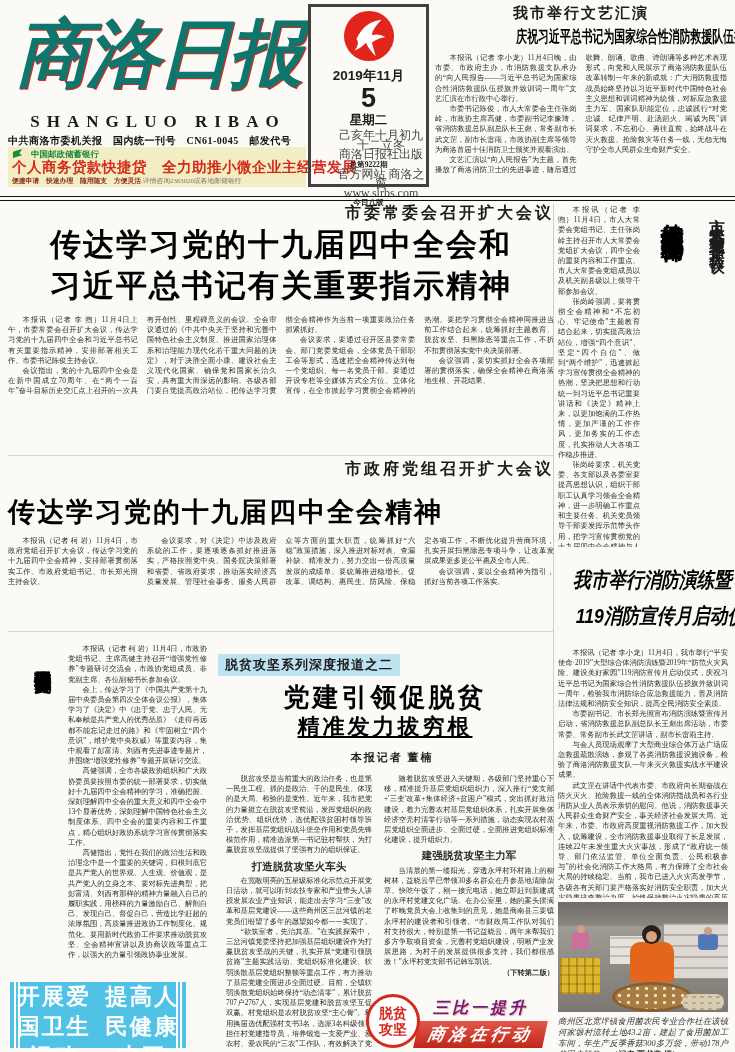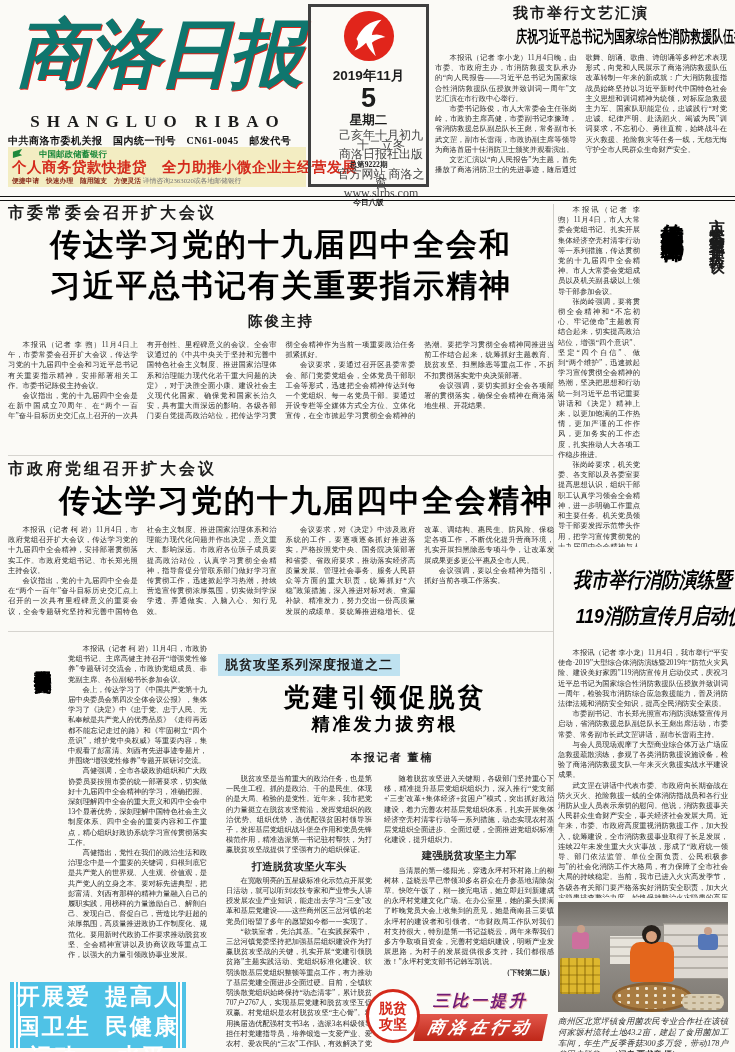--- a/index.html
+++ b/index.html
@@ -10,21 +10,21 @@
   .bt{font-size:7.3px;line-height:10.2px;color:#2b2b2b;text-align:justify;overflow:hidden;}
   .bt p{margin:0;text-indent:2em;}
   
   .brand{left:10px;top:2px;width:296px;height:108px;text-align:center;
          font-weight:900;font-size:74px;line-height:104px;color:#0f766e;letter-spacing:-3px;
          font-family:"Liberation Serif",serif;text-shadow:1px 1px 0 #e1251b;font-style:italic;}
   .pinyin{left:10px;top:112px;width:296px;text-align:center;font-weight:bold;font-size:17px;
           letter-spacing:7px;font-family:"Liberation Serif",serif;}
   .orgline{left:8px;top:134px;width:300px;font-size:10px;font-weight:bold;color:#111;letter-spacing:0.5px;}
   .adstrip{left:8px;top:147px;width:298px;height:40px;background:#f3edc2;padding:1px 4px;box-sizing:border-box;}
-  .adbank{font-size:8.5px;color:#1e8a3c;font-weight:bold;line-height:10px;display:flex;align-items:center;gap:16px;}
+  .adbank{font-size:8.5px;color:#1e8a3c;font-weight:bold;line-height:10px;display:flex;align-items:center;gap:8px;}
   .adslogan{font-size:14.5px;font-weight:900;color:#d42a1c;line-height:17px;letter-spacing:0.5px;
             font-family:"Liberation Sans",sans-serif;white-space:nowrap;}
   .adsub{font-size:6.8px;color:#8a2f1e;font-weight:bold;line-height:9px;}
   .adsub .gray{color:#777;font-weight:normal;}
   .datebox{left:308px;top:4px;width:121px;height:183px;border:3px solid #404040;box-sizing:border-box;
            text-align:center;padding-top:3px;}
   .datebox .ym{font-size:13.5px;font-weight:900;font-family:"Liberation Sans",sans-serif;margin-top:1px;}
   .datebox .day{font-size:27px;font-weight:900;font-family:"Liberation Sans",sans-serif;line-height:27px;}
   .datebox .wk{font-size:12.5px;font-weight:900;font-family:"Liberation Sans",sans-serif;margin-bottom:2px;}
   .datebox .sm{font-size:12px;color:#444;line-height:9.5px;padding-left:25px;}
@@ -32,44 +32,44 @@
   
   .toparticle{left:435px;top:2px;width:292px;height:192px;}
   .top-kicker{text-align:center;font-size:15px;font-weight:bold;letter-spacing:2px;margin-top:2px;}
   .top-headline{text-align:center;white-space:nowrap;margin-top:3px;}
   .top-headline span{display:inline-block;font-size:16.5px;transform:scaleX(.66);transform-origin:center;
                      letter-spacing:0px;}
   .top-body{margin-top:5px;height:140px;column-count:2;column-gap:9px;}
   .rule2{left:0;top:196px;width:735px;height:3px;border-top:1.6px solid #111;border-bottom:0.8px solid #111;}
   
   .a1{left:8px;top:203px;width:546px;}
-  .kicker-c{text-align:left;font-size:16px;font-weight:bold;letter-spacing:3px;}
+  .kicker-c{text-align:right;font-size:16px;font-weight:bold;letter-spacing:3px;}
   .a1 .h{line-height:41px;font-size:31px;text-align:center;letter-spacing:2px;}
   .a1 .by{text-align:center;font-size:14.5px;font-weight:bold;margin-top:6px;letter-spacing:2px;}
   .a1 .bd{margin-top:9px;height:102px;column-count:4;column-gap:9px;}
   
   .rd-body{left:558px;top:205px;width:82px;height:342px;}
   .v-headline{writing-mode:vertical-rl;text-orientation:upright;font-size:23px;letter-spacing:1px;
               line-height:1.1;}
   .rd-h{left:646px;top:206px;height:342px;width:52px;text-align:center;}
   .rd-k{left:701px;top:206px;height:276px;width:26px;writing-mode:vertical-rl;text-orientation:upright;
         font-size:15.5px;font-weight:bold;letter-spacing:3px;font-family:"Liberation Serif",serif;}
   
   .a2{left:8px;top:459px;width:546px;}
-  .a2 .h{font-size:31px;line-height:34px;text-align:right;letter-spacing:2px;margin-top:4px;}
+  .a2 .h{font-size:27px;line-height:34px;text-align:left;letter-spacing:2px;margin-top:15px;}
   .a2 .bd{margin-top:7px;height:96px;column-count:4;column-gap:9px;}
   
   .zx-h{left:21px;top:648px;height:314px;width:42px;text-align:center;}
   .zx-h .v-headline{font-size:17px;letter-spacing:0.3px;}
   .zx-body{left:68px;top:644px;width:139px;height:336px;}
   
   .dj-kicker{left:218px;top:654px;background:#bfe2f0;padding:2px 7px;font-size:13px;font-weight:bold;
              letter-spacing:1px;color:#1c1c1c;}
   .dj-h1{left:215px;top:680px;width:340px;text-align:center;font-size:26px;letter-spacing:3px;}
-  .dj-h2{left:215px;top:712px;width:340px;text-align:center;font-size:18px;letter-spacing:3px;}
+  .dj-h2{left:215px;top:712px;width:340px;text-align:center;font-size:22px;letter-spacing:3px;text-decoration:underline;}
   .dj-by{left:222px;top:750px;width:340px;text-align:center;font-size:11px;font-weight:bold;letter-spacing:2px;}
   .dj-c1{left:226px;top:774px;width:146px;height:274px;}
   .dj-c2{left:384px;top:774px;width:170px;height:202px;}
   .subhead{font-weight:bold;text-indent:0!important;text-align:center;font-size:10.5px;margin:5px 0!important;
            font-family:"Liberation Sans",sans-serif;}
   .jump{text-align:right;font-weight:bold;text-indent:0!important;}
   
   .xf-h{left:558px;top:562px;width:170px;text-align:center;}
   .xf-h .l{display:inline-block;font-size:21px;font-style:italic;transform:scaleX(.84);line-height:36px;white-space:nowrap;}
   .xf-body{left:558px;top:648px;width:170px;height:250px;}
@@ -99,21 +99,21 @@
   .caption{left:558px;top:1016px;width:170px;font-size:8.3px;line-height:11px;color:#333;
            font-style:italic;text-align:justify;}
   .caption .credit{font-weight:bold;font-style:normal;}
   
   .slogan{left:10px;top:982px;width:176px;height:66px;background:#4fc2e6;display:flex;flex-direction:row;
           justify-content:center;text-align:center;color:#fff;font-size:22.5px;font-weight:700;
           letter-spacing:2px;line-height:30px;font-family:"Liberation Sans",sans-serif;}
   .slogan::before{content:"";position:absolute;left:4px;top:0;width:2px;height:100%;background:#fff;box-shadow:4px 0 0 #fff;}
   .slogan::after{content:"";position:absolute;right:4px;top:0;width:2px;height:100%;background:#fff;box-shadow:-4px 0 0 #fff;}
   
-  .banner{left:366px;top:984px;width:192px;height:64px;display:flex;align-items:center;}
+  .banner{left:366px;top:984px;width:192px;height:64px;display:flex;align-items:flex-end;}
   .b-circle{width:54px;height:54px;border-radius:50%;border:3px solid #d42a1c;background:#fff;box-sizing:border-box;
             display:flex;flex-direction:column;align-items:center;justify-content:center;color:#d42a1c;
             font-weight:900;font-size:14px;line-height:16px;font-family:"Liberation Sans",sans-serif;z-index:2;}
   .b-right{margin-left:-4px;display:flex;flex-direction:column;align-items:center;}
   .b-main{color:#701a75;font-weight:900;font-size:16px;letter-spacing:3px;font-style:italic;
           font-family:"Liberation Sans",sans-serif;text-shadow:1px 1px 0 #f2b3aa;white-space:nowrap;}
   .b-bar{margin-top:2px;background:linear-gradient(180deg,#e2574b,#bf2718);transform:skewX(-12deg);
          padding:2px 12px;color:#fff;font-weight:900;font-size:17px;letter-spacing:4px;font-style:italic;
          font-family:"Liberation Sans",sans-serif;white-space:nowrap;}
   
@@ -169,48 +169,46 @@
       <p>文艺汇演以“向人民报告”为主题，首先播放了商洛消防卫士的先进事迹，随后通过歌舞、朗诵、歌曲、诗朗诵等多种艺术表现形式，向党和人民展示了商洛消防救援队伍改革转制一年来的新成就：广大消防救援指战员始终坚持以习近平新时代中国特色社会主义思想和训词精神为统领，对标应急救援主力军、国家队职能定位，忠诚践行“对党忠诚、纪律严明、赴汤蹈火、竭诚为民”训词要求，不忘初心、勇往直前，始终战斗在灭火救援、抢险救灾等任务一线，无怨无悔守护全市人民群众生命财产安全。</p>
     </div>
   </div>
 
   <div class="abs rule2"></div>
 
   <div class="abs a1">
     <div class="kicker-c">市委常委会召开扩大会议</div>
     <div class="h hl">传达学习党的十九届四中全会和</div>
     <div class="h hl">习近平总书记有关重要指示精神</div>
-    <div class="by">陈俊主持</div>
     <div class="bd bt">
       <p>本报讯（记者 李 煦）11月4日上午，市委常委会召开扩大会议，传达学习党的十九届四中全会和习近平总书记有关重要指示精神，安排部署相关工作。市委书记陈俊主持会议。</p>
       <p>会议指出，党的十九届四中全会是在新中国成立70周年、在“两个一百年”奋斗目标历史交汇点上召开的一次具有开创性、里程碑意义的会议。全会审议通过的《中共中央关于坚持和完善中国特色社会主义制度、推进国家治理体系和治理能力现代化若干重大问题的决定》，对于决胜全面小康、建设社会主义现代化国家、确保党和国家长治久安，具有重大而深远的影响。各级各部门要自觉提高政治站位，把传达学习贯彻全会精神作为当前一项重要政治任务抓紧抓好。</p>
       <p>会议要求，要通过召开区县委常委会、部门党委党组会，全体党员干部职工会等形式，迅速把全会精神传达到每一个党组织、每一名党员干部。要通过开设专栏等全媒体方式全方位、立体化宣传，在全市掀起学习贯彻全会精神的热潮。要把学习贯彻全会精神同推进当前工作结合起来，统筹抓好主题教育、脱贫攻坚、扫黑除恶等重点工作，不折不扣贯彻落实党中央决策部署。</p>
       <p>会议强调，要切实抓好全会各项部署的贯彻落实，确保全会精神在商洛落地生根、开花结果。</p>
     </div>
   </div>
 
   <div class="abs rd-body bt">
-    <p>本报讯（记者 李 煦）11月4日，市人大常委会党组书记、扎实开展集体经济空壳村清零行动等一系列措施，传达贯彻党的十九届四中全会精神。市人大常委会党组成员以及机关副县级以上领导干部参加会议。</p>
+    <p>本报讯（记者 李 煦）11月4日，市人大常委会党组书记、主任张岗岭主持召开市人大常委会党组扩大会议，四中全会的重要内容和工作重点。市人大常委会党组成员以及机关副县级以上领导干部参加会议。</p>
     <p>张岗岭强调，要将贯彻全会精神和“不忘初心、牢记使命”主题教育结合起来，切实提高政治站位，增强“四个意识”、坚定“四个自信”、做到“两个维护”，迅速掀起学习宣传贯彻全会精神的热潮，坚决把思想和行动统一到习近平总书记重要讲话和《决定》精神上来，以更加饱满的工作热情，更加严谨的工作作风，更加务实的工作态度，扎实推动人大各项工作稳步推进。</p>
     <p>张岗岭要求，机关党委、各支部以及各委室要提高思想认识，组织干部职工认真学习领会全会精神，进一步明确工作重点和主要任务。机关党员领导干部要发挥示范带头作用，把学习宣传贯彻党的十九届四中全会精神与人大工作同谋划、同部署，推动人大工作不断创新发展。</p>
   </div>
   <div class="abs rd-h">
     <span class="v-headline hl">传达贯彻党的十九届四中全会精神</span>
   </div>
   <div class="abs rd-k">市人大常委会党组召开扩大会议</div>
 
   <div class="abs vline" style="left:553px;top:204px;height:694px;"></div>
   <div class="abs hline" style="left:8px;top:455px;width:545px;"></div>
 
   <div class="abs a2">
     <div class="kicker-c">市政府党组召开扩大会议</div>
     <div class="h hl">传达学习党的十九届四中全会精神</div>
     <div class="bd bt">
       <p>本报讯（记者 柯 岩）11月4日，市政府党组召开扩大会议，传达学习党的十九届四中全会精神，安排部署贯彻落实工作。市政府党组书记、市长郑光照主持会议。</p>
-      <p>会议指出，党的十九届四中全会是在“两个一百年”奋斗目标历史交汇点上召开的一次具有里程碑意义的重要会议，全会专题研究坚持和完善中国特色社会主义制度、推进国家治理体系和治理能力现代化问题并作出决定，意义重大、影响深远。市政府各位班子成员要提高政治站位，认真学习贯彻全会精神，指导督促分管联系部门做好学习宣传贯彻工作，迅速掀起学习热潮，持续营造宣传贯彻浓厚氛围，切实做到学深学透、弄通做实、入脑入心、知行见效。</p>
       <p>会议要求，对《决定》中涉及政府系统的工作，要逐项逐条抓好推进落实，严格按照党中央、国务院决策部署和省委、省政府要求，推动落实经济高质量发展、管理社会事务、服务人民群众等方面的重大职责，统筹抓好“六稳”政策措施，深入推进对标对表、查漏补缺、精准发力，努力交出一份高质量发展的成绩单。要统筹推进稳增长、促改革、调结构、惠民生、防风险、保稳定各项工作，不断优化提升营商环境，扎实开展扫黑除恶专项斗争，让改革发展成果更多更公平惠及全市人民。</p>
       <p>会议强调，要以全会精神为指引，抓好当前各项工作落实。</p>
     </div>
   </div>
 
   <div class="abs hline" style="left:8px;top:631px;width:545px;"></div>
 
   <div class="abs zx-h">
     <span class="v-headline hl">市政协召开增强党性修养专题研讨交流会</span>
   </div>

